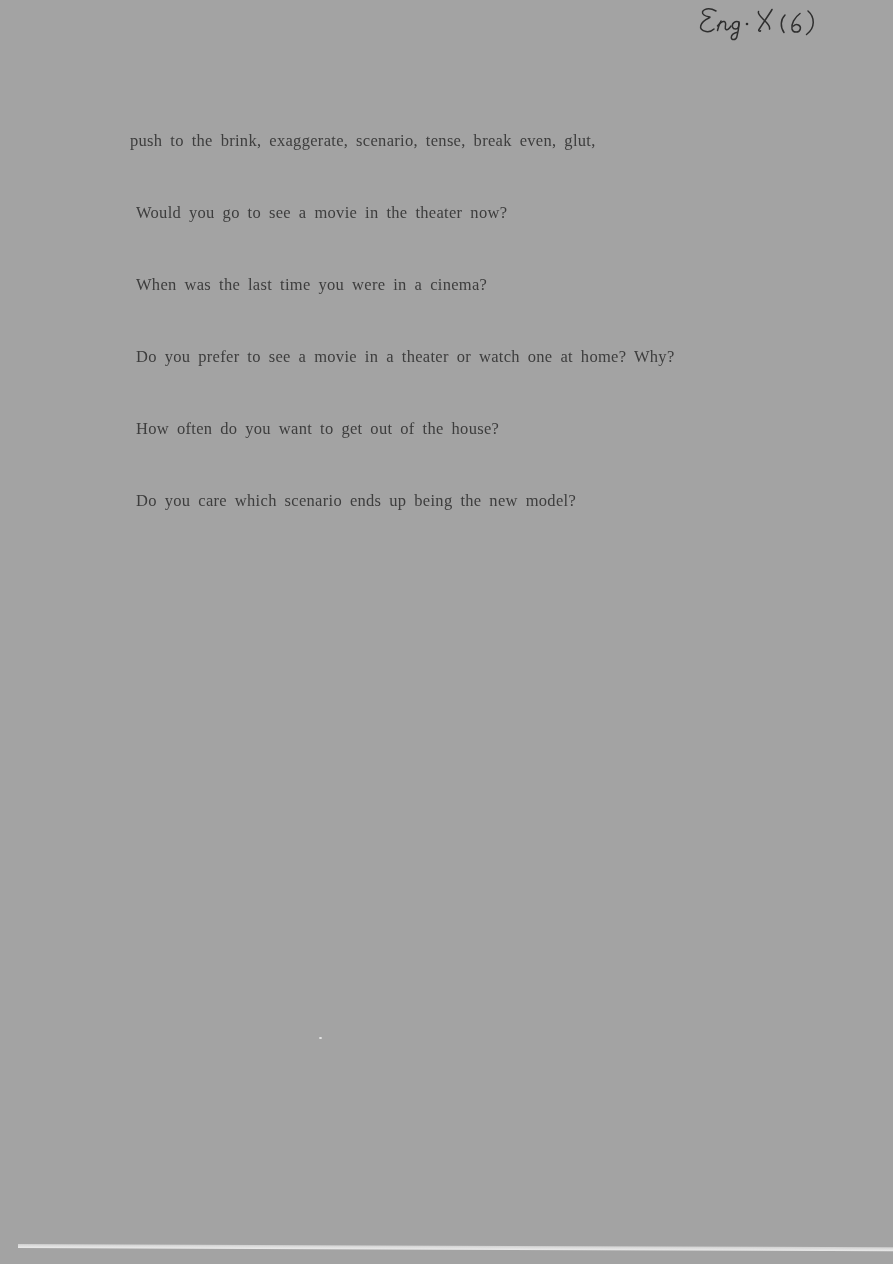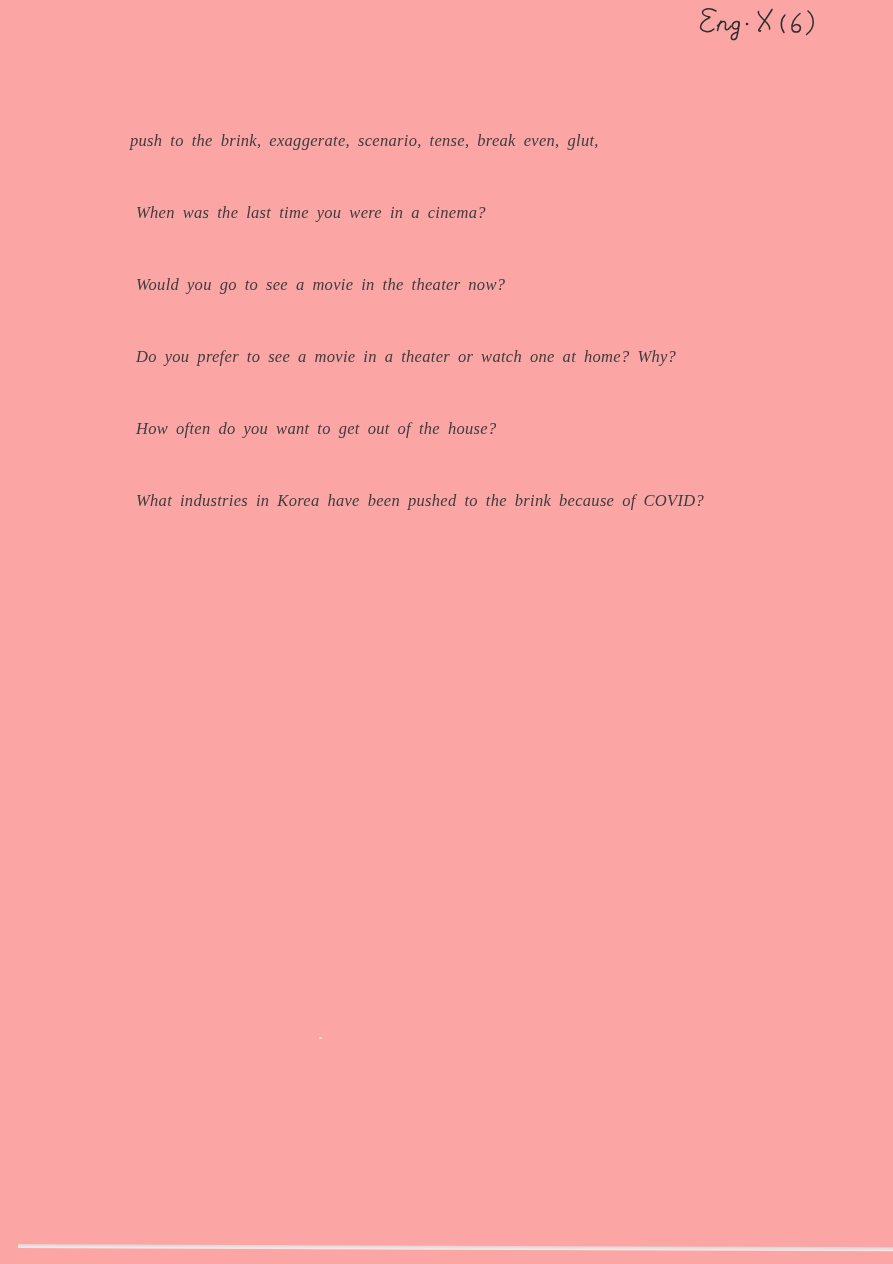--- a/index.html
+++ b/index.html
@@ -6,22 +6,21 @@
   html, body { width: 893px; height: 1264px; }
   body {
     font-family: "Liberation Serif", "DejaVu Serif", serif;
     background: #ffffff;
     overflow: hidden;
   }
   .page {
     position: relative;
     width: 893px;
     height: 1264px;
-    background: #fca5a5;
-    font-style: italic;
+    background: #a3a3a3;
   }
   
   .handwriting {
     position: absolute;
     left: 694px;
     top: 2px;
     width: 148px;
     height: 42px;
   }
   .handwriting svg { width: 100%; height: 100%; }
@@ -94,23 +93,23 @@
 
       <path d="M106,11.5 C100.5,15.5 97,22 98,27 C99,31.3 105.3,31 106.3,27 C107.2,23.2 102.5,21 99.5,24"></path>
 
       <path d="M114,9 C121,15 121.5,26 112.5,32.5"></path>
     </svg>
   </div>
 
   <div class="content">
     <p class="vocab-line">push to the brink, exaggerate, scenario, tense, break even, glut,</p>
 
+    <p class="question">Would you go to see a movie in the theater now?</p>
     <p class="question">When was the last time you were in a cinema?</p>
-    <p class="question">Would you go to see a movie in the theater now?</p>
     <p class="question">Do you prefer to see a movie in a theater or watch one at home? Why?</p>
     <p class="question">How often do you want to get out of the house?</p>
-    <p class="question">What industries in Korea have been pushed to the brink because of COVID?</p>
+    <p class="question">Do you care which scenario ends up being the new model?</p>
   </div>
 
   <div class="speck"></div>
   <div class="scan-line"></div>
 
 </div>
 
 </body></html>

